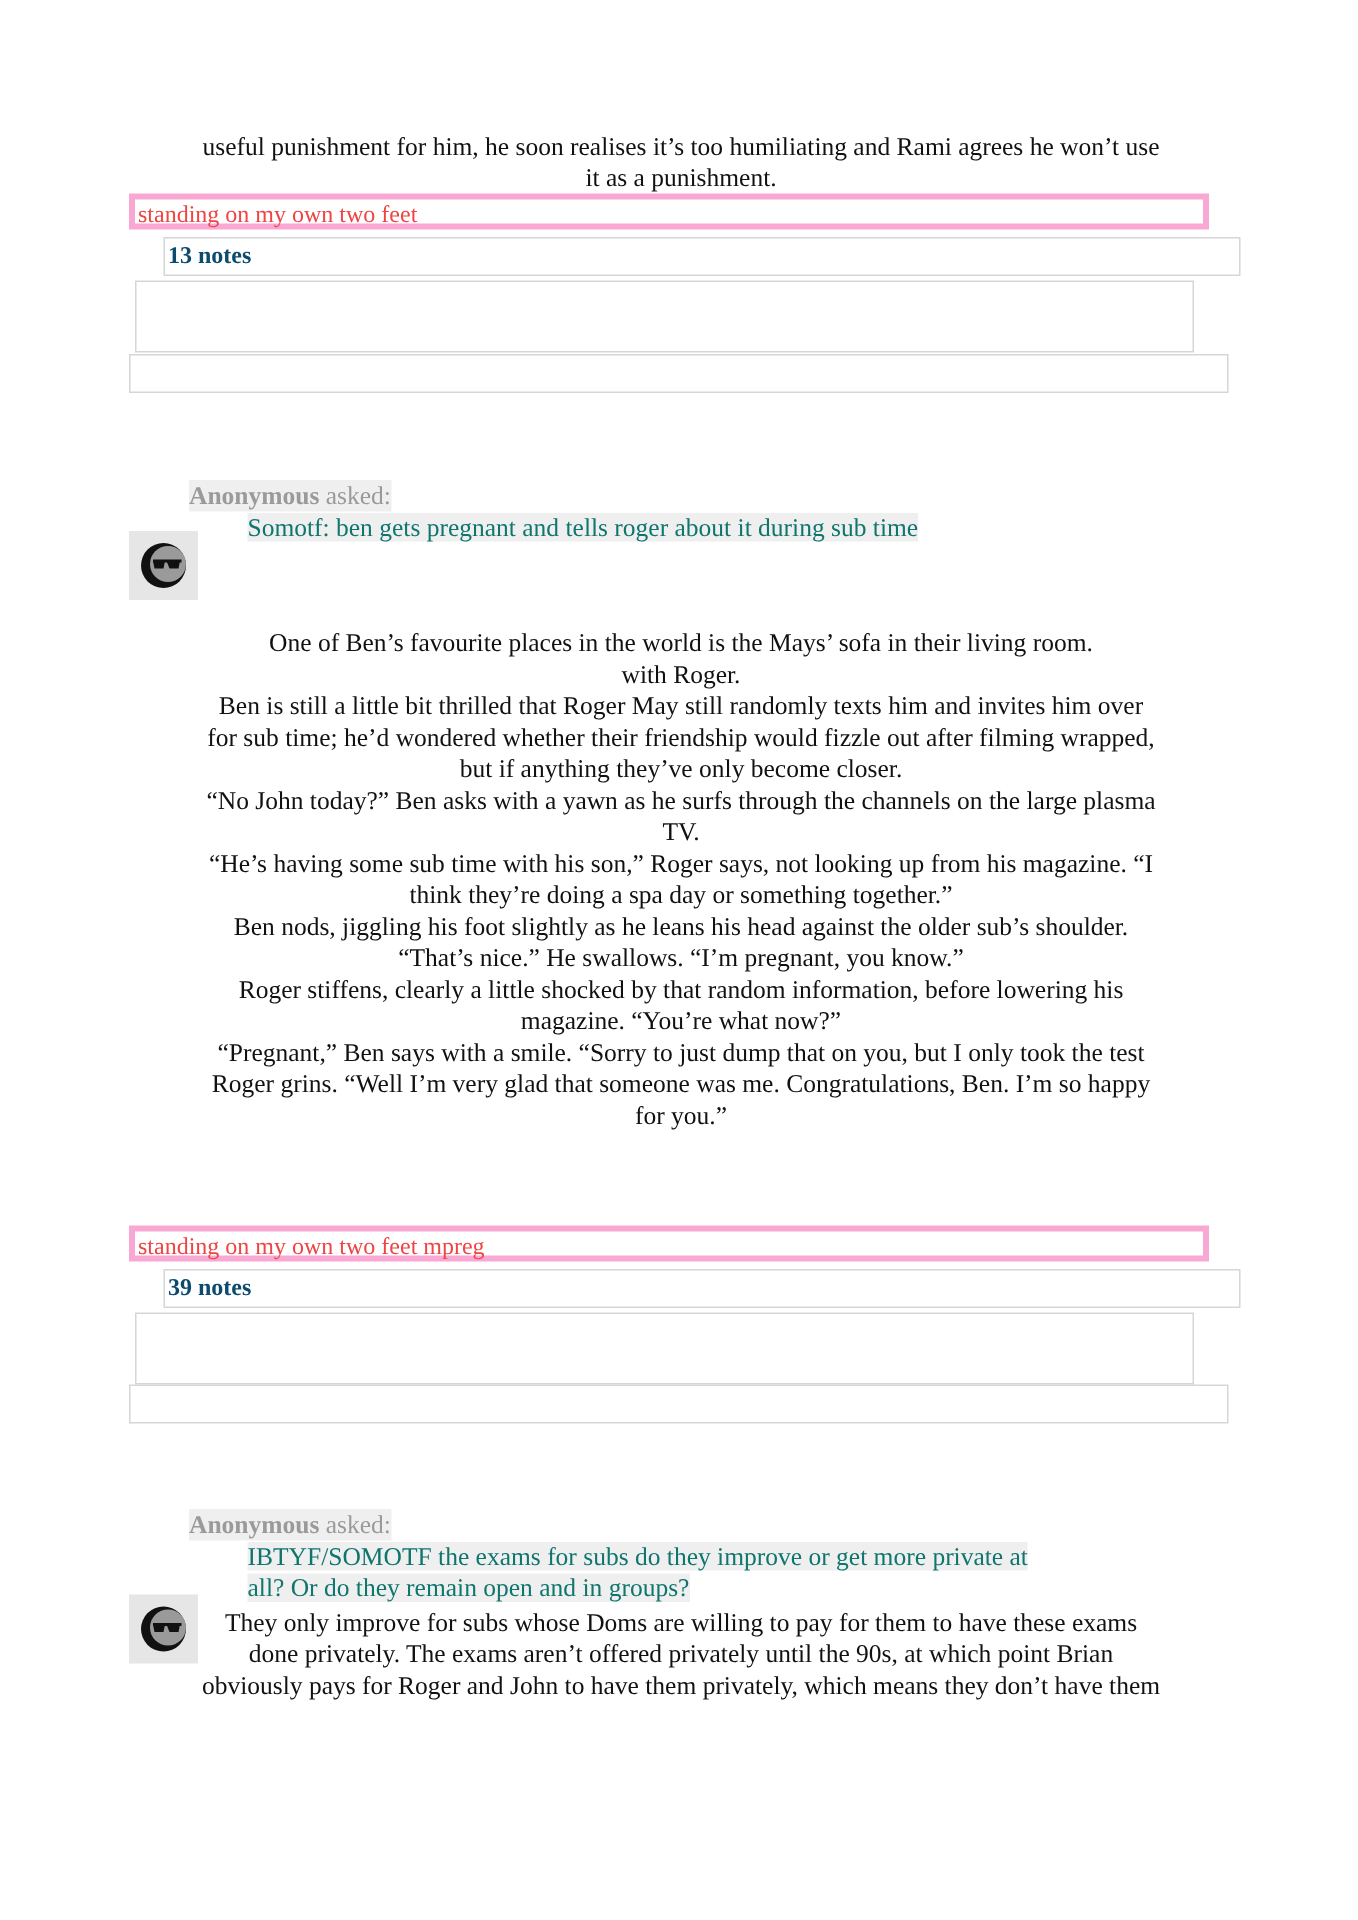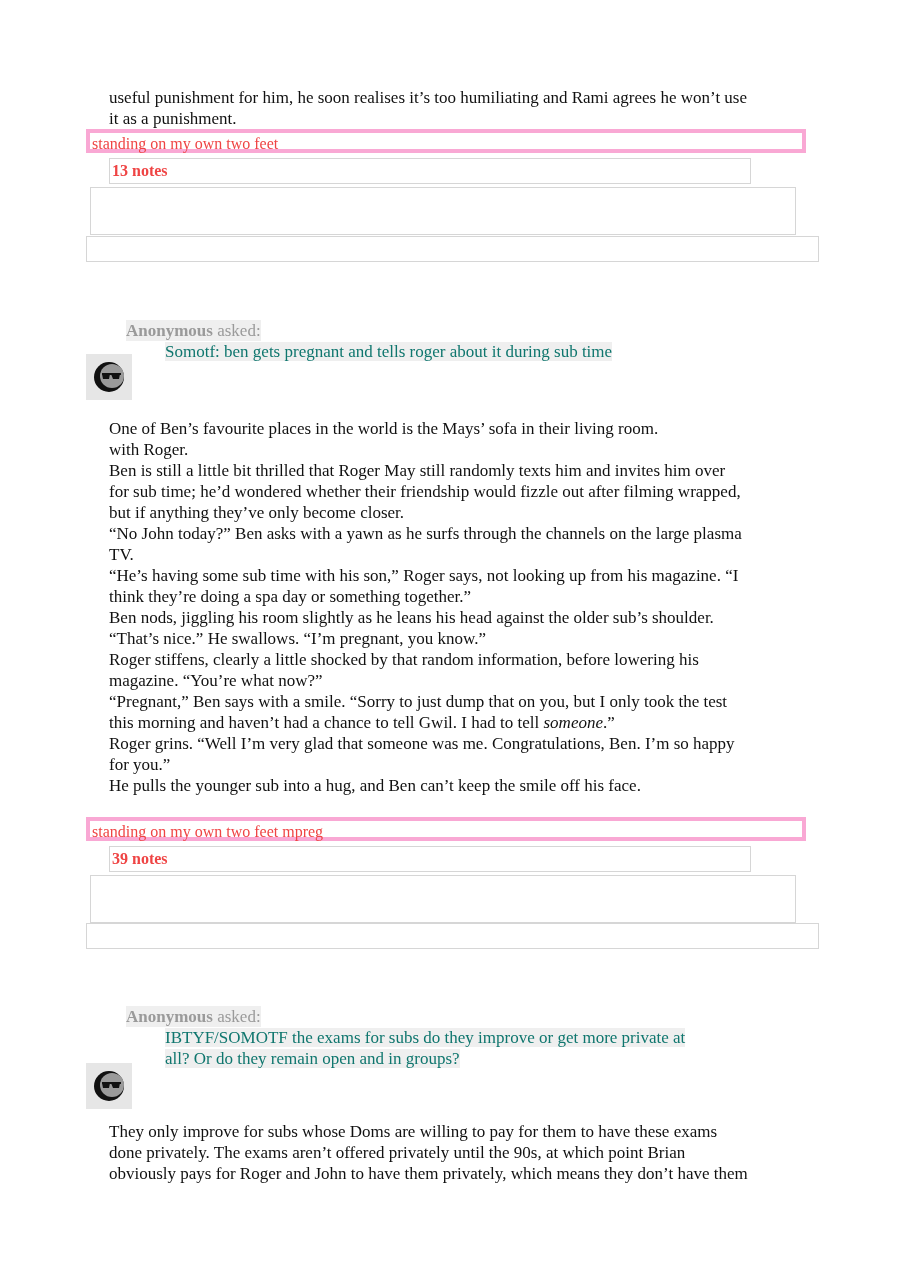--- a/index.html
+++ b/index.html
@@ -1,24 +1,24 @@
 <!DOCTYPE html>
 <html><head>
 <meta charset="utf-8">
 <style>
   html, body { margin: 0; padding: 0; background: #ffffff; }
   body { width: 905px; height: 1280px; position: relative; overflow: hidden;
          font-family: "Liberation Serif", "DejaVu Serif", serif; color: #111; }
-  .para { position: absolute; left: 109px; width: 690px; font-size: 17px; line-height: 21px; color: #111; }
+  .para { position: absolute; left: 109px; width: 690px; font-size: 17px; line-height: 21px; color: #111; text-align: center; }
   .para p { margin: 0; }
   .tagbox { position: absolute; left: 86px; width: 720px; height: 24px; border: 4px solid #f9a8d4;
             box-sizing: border-box; font-size: 16px; line-height: 22px; color: #ef4444; padding-left: 2px; }
   .tagbox span { margin-right: 4px; }
-  .notesbox { position: absolute; left: 109px; width: 642px; height: 26px; border: 1px solid #d6d6d6;
-              box-sizing: border-box; font-size: 16px; line-height: 24px; color: #ef4444; font-weight: bold; padding-left: 2px; }
+  .notesbox { position: absolute; left: 109px; width: 718px; height: 26px; border: 1px solid #d6d6d6;
+              box-sizing: border-box; font-size: 16px; line-height: 24px; color: #0c4a6e; font-weight: bold; padding-left: 2px; }
   .emptybox1 { position: absolute; left: 90px; width: 706px; height: 48px; border: 1px solid #d6d6d6; box-sizing: border-box; }
   .emptybox2 { position: absolute; left: 86px; width: 733px; height: 26px; border: 1px solid #d6d6d6; box-sizing: border-box; }
   .ask { position: absolute; left: 126px; font-size: 17px; line-height: 21px; margin-top: 40px; }
   .ask .asker { background: #efefef; color: #9a9a9a; display: inline-block; }
   .ask .asker b { color: #9a9a9a; }
   .ask .question { color: #0f766e; padding-left: 39px; }
   .ask .question span { background: #efefef; }
   .avatar { position: absolute; left: 86px; width: 46px; height: 46px; background: #e6e6e6; }
   .avatar svg { position: absolute; left: 6px; top: 6px; }
 </style>
@@ -53,29 +53,27 @@
 <div class="para" style="top:418px;">
   <p>One of Ben’s favourite places in the world is the Mays’ sofa in their living room.</p>
   <p>with Roger.</p>
   <p>Ben is still a little bit thrilled that Roger May still randomly texts him and invites him over</p>
   <p>for sub time; he’d wondered whether their friendship would fizzle out after filming wrapped,</p>
   <p>but if anything they’ve only become closer.</p>
   <p>“No John today?” Ben asks with a yawn as he surfs through the channels on the large plasma</p>
   <p>TV.</p>
   <p>“He’s having some sub time with his son,” Roger says, not looking up from his magazine. “I</p>
   <p>think they’re doing a spa day or something together.”</p>
-  <p>Ben nods, jiggling his room slightly as he leans his head against the older sub’s shoulder.</p>
+  <p>Ben nods, jiggling his foot slightly as he leans his head against the older sub’s shoulder.</p>
   <p>“That’s nice.” He swallows. “I’m pregnant, you know.”</p>
   <p>Roger stiffens, clearly a little shocked by that random information, before lowering his</p>
   <p>magazine. “You’re what now?”</p>
   <p>“Pregnant,” Ben says with a smile. “Sorry to just dump that on you, but I only took the test</p>
-  <p><span>this morning and haven’t had a chance to tell Gwil. I had to tell </span><i>someone</i><span>.”</span></p>
   <p>Roger grins. “Well I’m very glad that someone was me. Congratulations, Ben. I’m so happy</p>
   <p>for you.”</p>
-  <p>He pulls the younger sub into a hug, and Ben can’t keep the smile off his face.</p>
 </div>
 
 <div class="tagbox" style="top:817px;">
   <span>standing on my own two feet</span><span>mpreg</span>
 </div>
 <div class="notesbox" style="top:846px;">39 notes</div>
 <div class="emptybox1" style="top:875px;"></div>
 <div class="emptybox2" style="top:923px;"></div>
 
 <div class="ask" style="top:966px;">
@@ -86,17 +84,17 @@
 
 <div class="avatar" style="top:1063px;">
   <svg width="34" height="34" viewBox="0 0 34 34">
     <circle cx="17" cy="17" r="15" fill="#111"></circle>
     <circle cx="20" cy="16" r="12" fill="#9a9a9a"></circle>
     <path d="M10 14 h8 l-1 5 h-6 z M19 14 h9 l-1 5 h-6 z" fill="#111"></path>
     <rect x="10" y="13" width="19" height="2" fill="#111"></rect>
   </svg>
 </div>
 
-<div class="para" style="top:1121px;">
+<div class="para" style="top:1071px;">
   <p>They only improve for subs whose Doms are willing to pay for them to have these exams</p>
   <p>done privately. The exams aren’t offered privately until the 90s, at which point Brian</p>
   <p>obviously pays for Roger and John to have them privately, which means they don’t have them</p>
 </div>
 
 </body></html>

